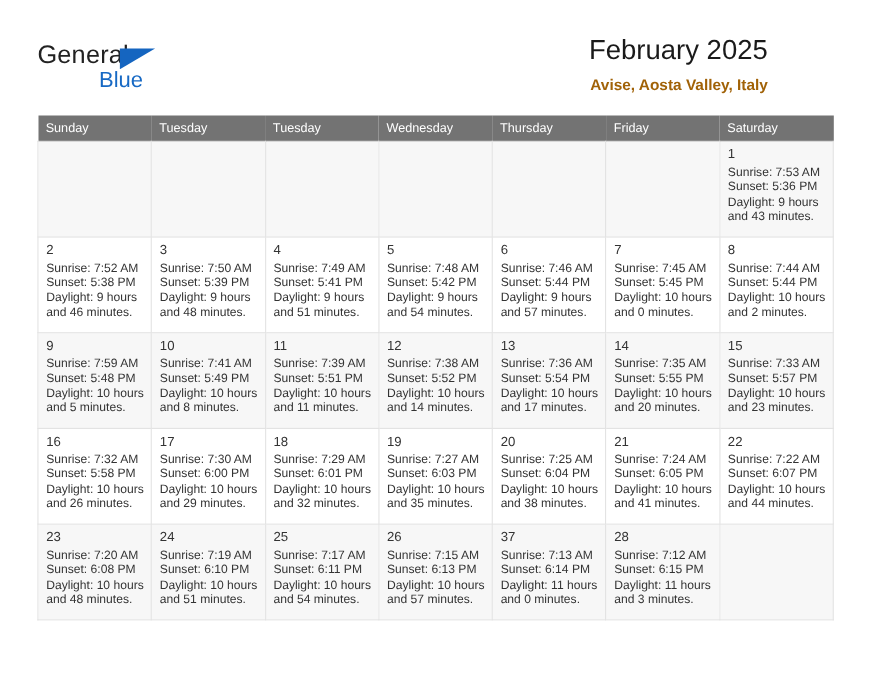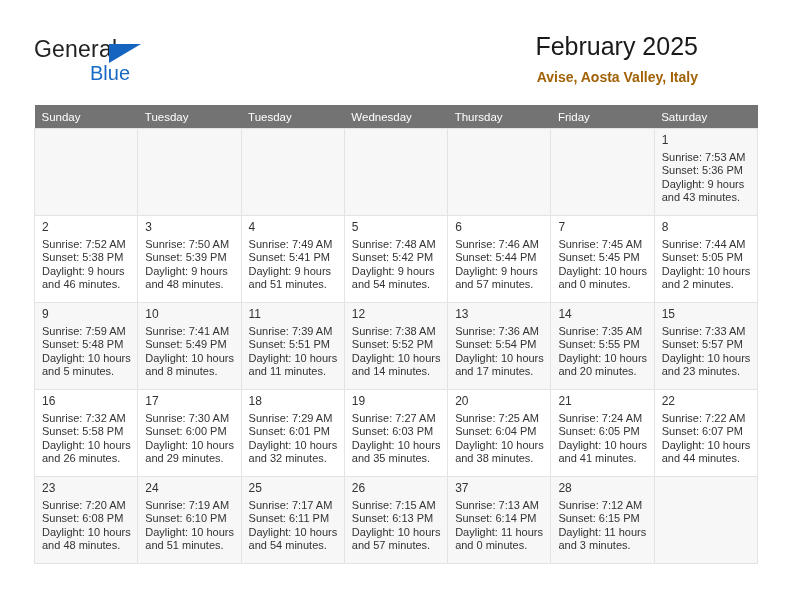--- a/index.html
+++ b/index.html
@@ -247,21 +247,21 @@
               <div class="info">Sunrise: 7:45 AM
 Sunset: 5:45 PM
 Daylight: 10 hours
 and 0 minutes.</div>
             </div>
           </td>
           <td>
             <div class="cell-inner">
               <div class="daynum">8</div>
               <div class="info">Sunrise: 7:44 AM
-Sunset: 5:05 PM
+Sunset: 5:44 PM
 Daylight: 10 hours
 and 2 minutes.</div>
             </div>
           </td>
         </tr>
         <tr class="shaded">
           <td>
             <div class="cell-inner">
               <div class="daynum">9</div>
               <div class="info">Sunrise: 7:59 AM

